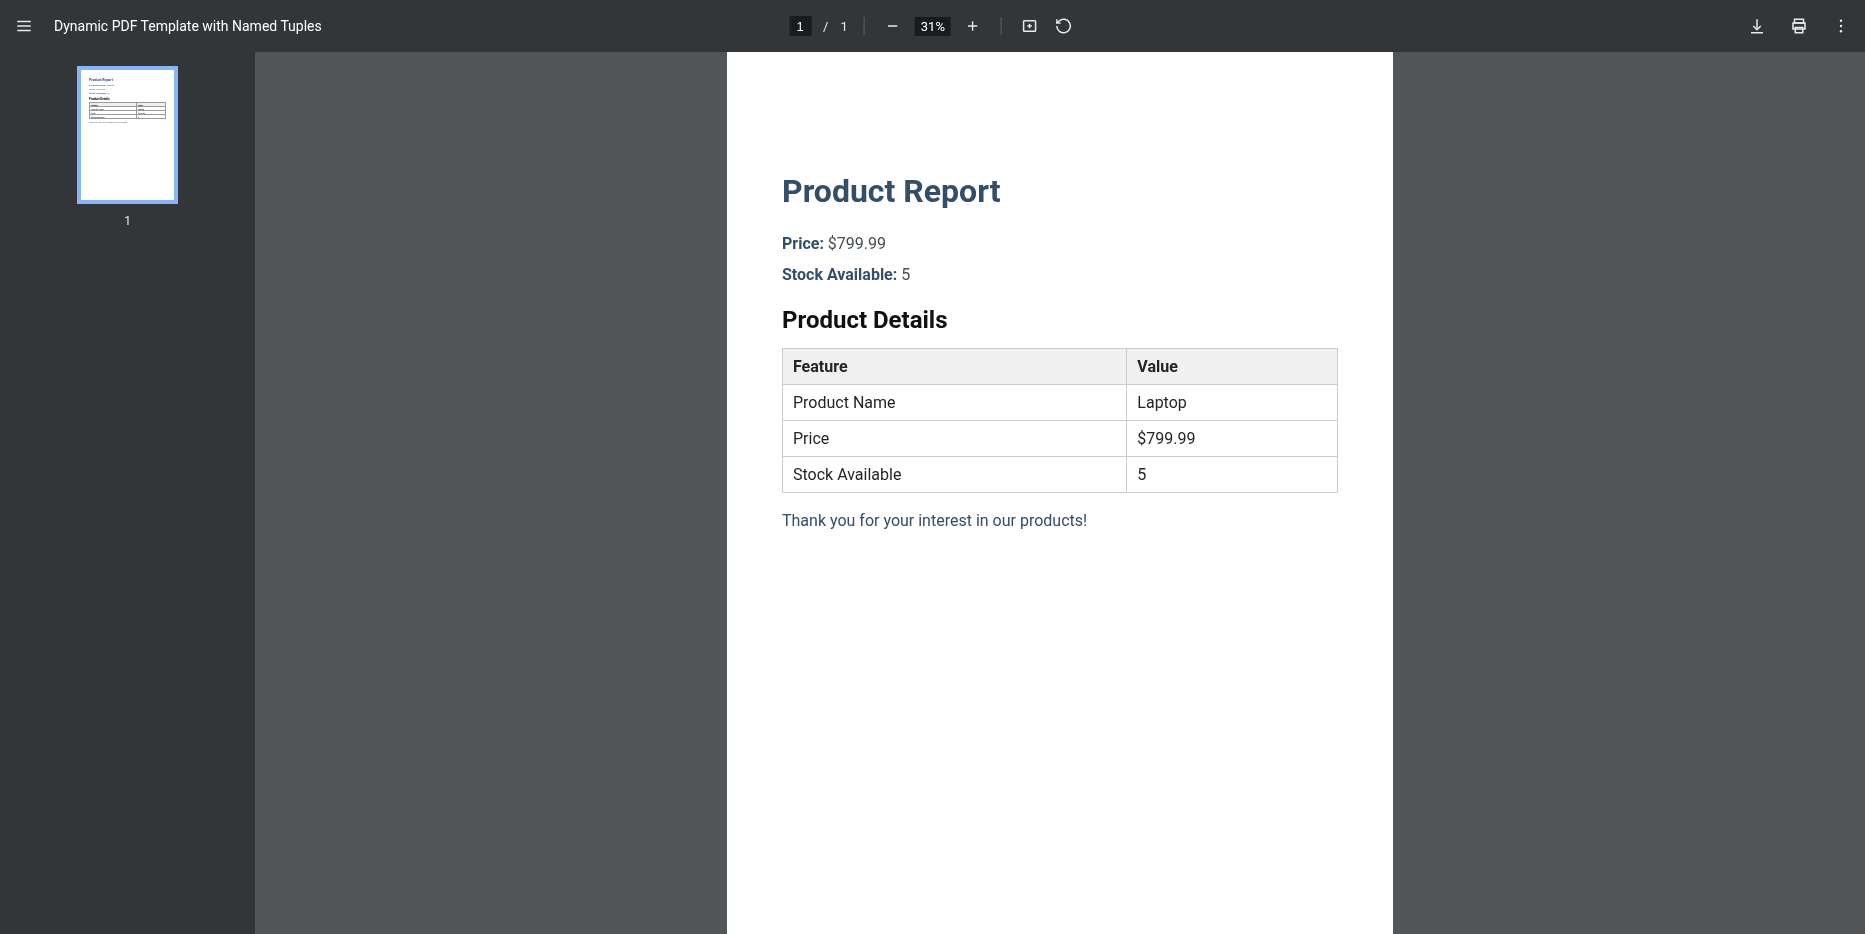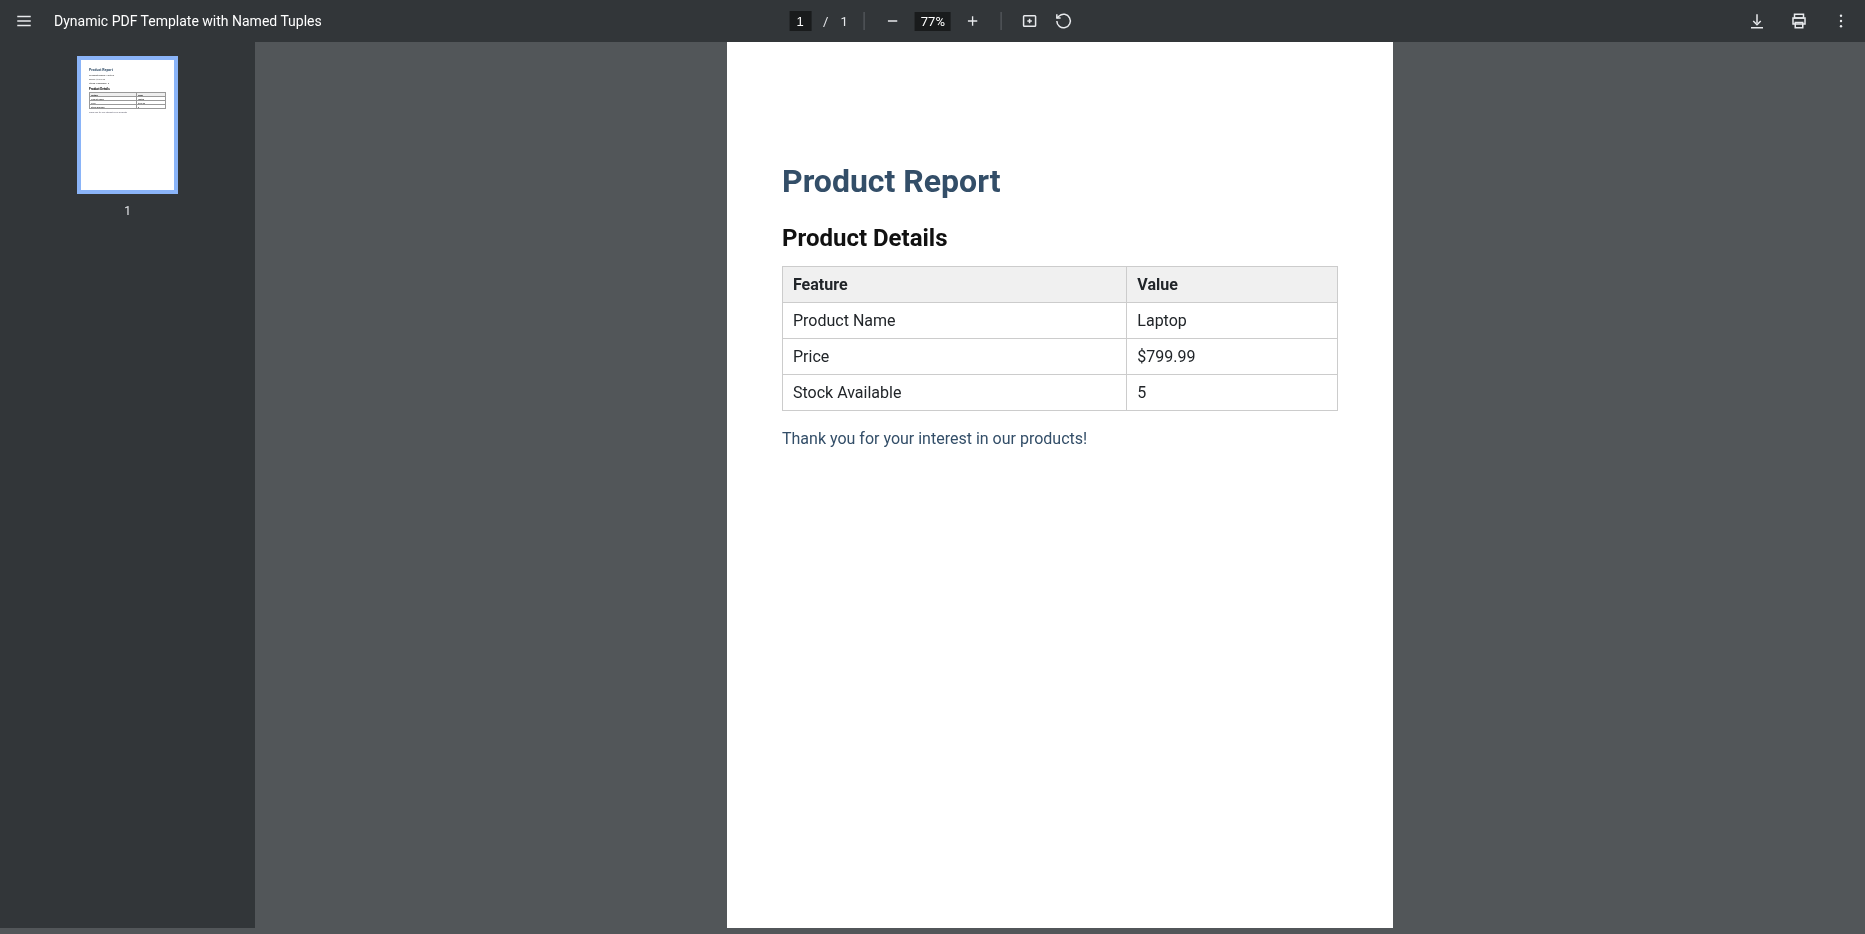--- a/index.html
+++ b/index.html
@@ -4,21 +4,21 @@
 <style>
   * { box-sizing: border-box; margin: 0; padding: 0; }
   body {
     font-family: -apple-system, BlinkMacSystemFont, "Segoe UI", Roboto, Arial, sans-serif;
     background: #525659;
     width: 1865px;
     height: 934px;
     overflow: hidden;
   }
   .toolbar {
-    height: 42px;
+    height: 52px;
     background: #323639;
     display: flex;
     align-items: center;
     color: #e8eaed;
     padding: 0 12px;
     position: relative;
   }
   .toolbar-left { display: flex; align-items: center; gap: 18px; }
   .toolbar-center {
     position: absolute;
@@ -168,21 +168,21 @@
   <div class="toolbar-center">
     <input class="page-input" value="1" style="">
     <span class="slash">/</span>
     <span class="page-total">1</span>
     <div class="divider"></div>
     <div class="icon-btn">
       <svg width="16" height="16" viewBox="0 0 24 24" fill="none" stroke="currentColor" stroke-width="2">
           <line x1="5" y1="12" x2="19" y2="12"></line>
         </svg>
     </div>
-    <div class="zoom-level">77%</div>
+    <div class="zoom-level">31%</div>
     <div class="icon-btn">
       <svg width="16" height="16" viewBox="0 0 24 24" fill="none" stroke="currentColor" stroke-width="2">
           <line x1="12" y1="5" x2="12" y2="19"></line>
           <line x1="5" y1="12" x2="19" y2="12"></line>
         </svg>
     </div>
     <div class="divider"></div>
     <div class="icon-btn">
       <svg width="18" height="18" viewBox="0 0 24 24" fill="none" stroke="currentColor" stroke-width="2">
           <rect x="4" y="5" width="16" height="14" rx="1"></rect>
@@ -252,20 +252,28 @@
         </table>
       <div class="thumb-foot">Thank you for your interest in our products!</div>
     </div>
     <div class="thumb-num">1</div>
   </div>
 
   <div class="page-area">
     <div class="page">
       <h1 class="report-title">Product Report</h1>
 
+      <p class="info-line">
+        <strong>Price:</strong>
+        <span> $799.99</span>
+      </p>
+      <p class="info-line">
+        <strong>Stock Available:</strong>
+        <span> 5</span>
+      </p>
 
       <h2 class="section-title">Product Details</h2>
 
       <table class="details">
         <thead>
           <tr>
             <th>Feature</th>
             <th>Value</th>
           </tr>
         </thead>

